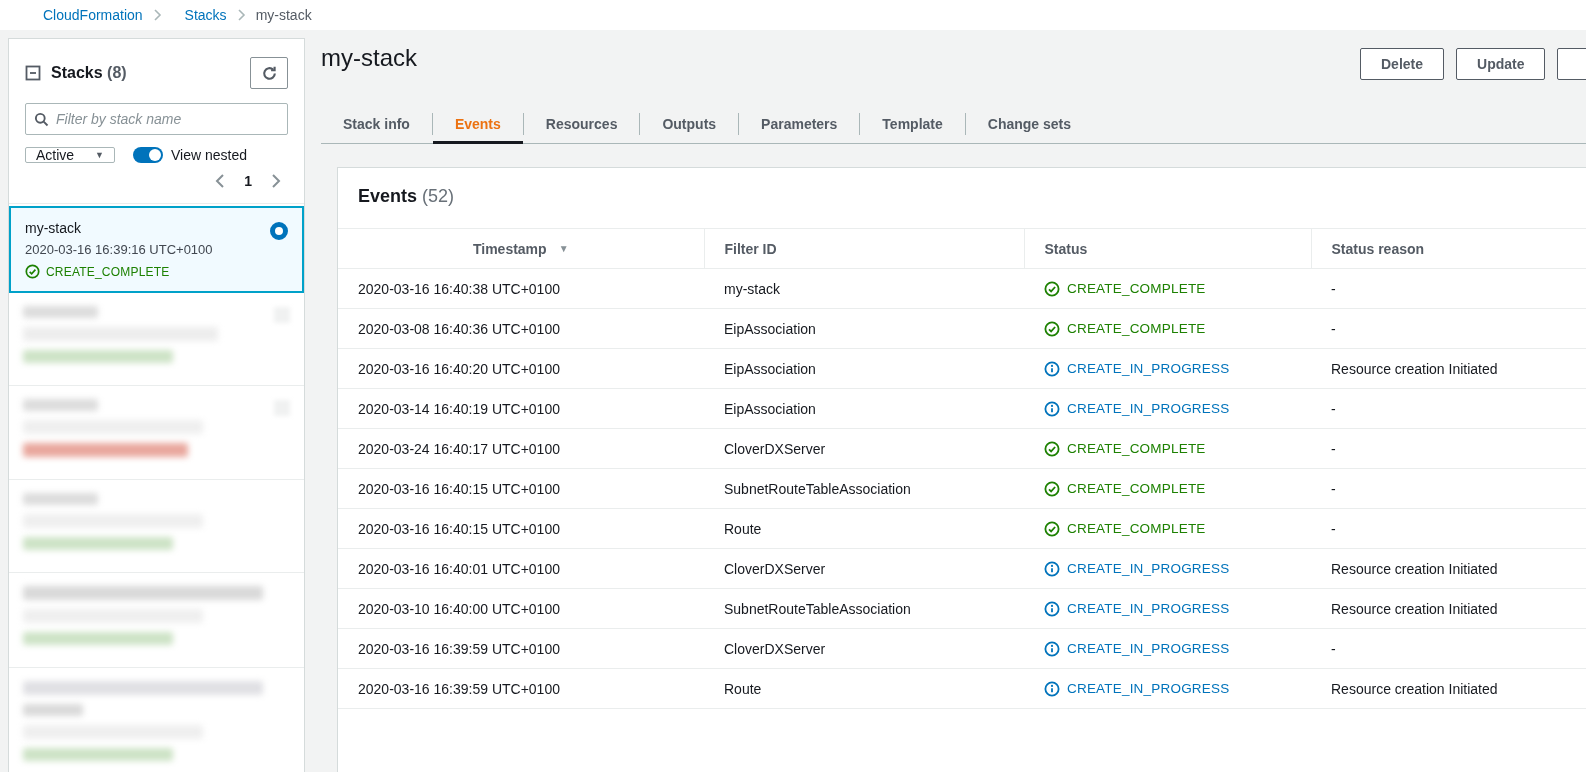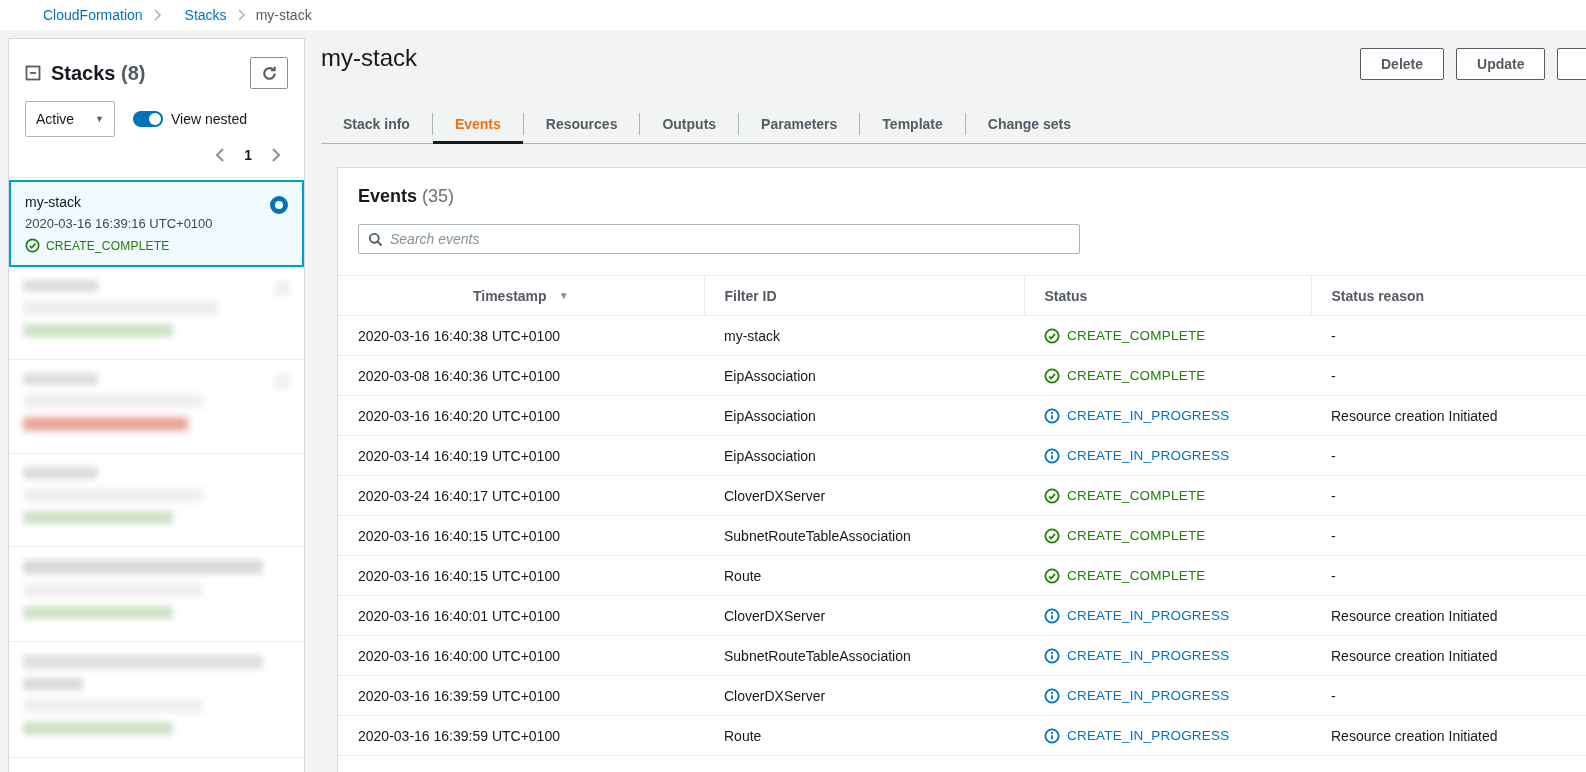--- a/index.html
+++ b/index.html
@@ -18,30 +18,30 @@
     display:flex;align-items:center;padding-left:30px;gap:10px;}
   .crumb-link{color:var(--link);cursor:pointer;margin-left:13px;}
   .crumb-current{color:var(--gray);}
   .crumb-chevron{color:#aab7b8;display:flex;align-items:center;}
   
   .sidebar{position:absolute;left:8px;top:38px;width:297px;height:740px;background:#fff;
     border:1px solid var(--border);}
   .side-controls{padding:18px 16px 4px 16px;border-bottom:1px solid var(--rowline);}
   .side-head{display:flex;align-items:center;justify-content:space-between;}
   .side-title-wrap{display:flex;align-items:center;gap:10px;}
-  .side-title{font-size:20px;font-weight:bold;color:var(--dark);}
+  .side-title{font-size:16px;font-weight:bold;color:var(--dark);}
   .side-title .count{color:var(--gray);}
   .icon-btn{width:38px;height:32px;border:1px solid var(--lightgray);border-radius:2px;background:#fff;
     display:flex;align-items:center;justify-content:center;cursor:pointer;color:var(--gray);}
   .filter-box{margin-top:14px;height:32px;border:1px solid var(--inputborder);border-radius:2px;background:#fff;
     display:flex;align-items:center;padding:0 8px;gap:7px;color:var(--gray);}
   .filter-box input{border:none;outline:none;width:100%;font-size:14px;font-family:inherit;}
   .filter-box input::placeholder{font-style:italic;color:#879196;}
   .side-row{margin-top:12px;display:flex;align-items:center;gap:18px;}
-  .select-btn{height:36px;min-width:90px;border:1px solid var(--inputborder);border-radius:2px;background:#fff;
+  .select-btn{height:16px;min-width:90px;border:1px solid var(--inputborder);border-radius:2px;background:#fff;
     display:flex;align-items:center;justify-content:space-between;padding:0 10px;gap:10px;color:var(--dark);cursor:pointer;}
   .caret{font-size:9px;color:var(--gray);}
   .toggle-wrap{display:flex;align-items:center;gap:8px;}
   .toggle{width:30px;height:16px;border-radius:8px;background:var(--link);position:relative;cursor:pointer;}
   .toggle .knob{position:absolute;right:2px;top:2px;width:12px;height:12px;border-radius:50%;background:#fff;}
   .pagination{display:flex;justify-content:flex-end;align-items:center;gap:18px;margin:10px 6px 10px 0;}
   .page-arrow{color:#879196;cursor:pointer;display:flex;}
   .page-num{font-weight:bold;color:var(--dark);}
   
   .stack-item-selected{margin:2px 0 0 0;background:var(--selbg);border:2px solid var(--selborder);
@@ -126,20 +126,29 @@
       </div>
       <button class="icon-btn">
         <span style="display:flex;">
           <svg width="17" height="17" viewBox="0 0 16 16">
               <path d="M13 8 A5 5 0 1 1 11.4 4.3" fill="none" stroke="currentColor" stroke-width="2"></path>
               <polyline points="12.8,1.6 12.8,4.9 9.5,4.9" fill="none" stroke="currentColor" stroke-width="2"></polyline>
             </svg>
         </span>
       </button>
     </div>
+    <div class="filter-box">
+      <span style="display:flex;">
+        <svg width="15" height="15" viewBox="0 0 16 16">
+            <circle cx="6.7" cy="6.7" r="4.7" fill="none" stroke="currentColor" stroke-width="2"></circle>
+            <path d="M10.3 10.3L14.4 14.4" stroke="currentColor" stroke-width="2"></path>
+          </svg>
+      </span>
+      <input placeholder="Filter by stack name" style="">
+    </div>
     <div class="side-row">
       <div class="select-btn">
         <span>Active</span>
         <span class="caret">▼</span>
       </div>
       <div class="toggle-wrap">
         <span class="toggle">
             <span class="knob"></span>
           </span>
         <span>View nested</span>
@@ -226,31 +235,22 @@
     <span class="tab">Parameters</span>
     <span class="tab-divider"></span>
     <span class="tab">Template</span>
     <span class="tab-divider"></span>
     <span class="tab">Change sets</span>
   </div>
 
 <div class="events-card">
   <div class="card-head">
     <span class="card-title">
-      <span>Events</span> <span class="count">(35)</span>
+      <span>Events</span> <span class="count">(52)</span>
     </span>
-  </div>
-  <div class="search-box">
-    <span style="display:flex;">
-      <svg width="15" height="15" viewBox="0 0 16 16">
-          <circle cx="6.7" cy="6.7" r="4.7" fill="none" stroke="currentColor" stroke-width="2"></circle>
-          <path d="M10.3 10.3L14.4 14.4" stroke="currentColor" stroke-width="2"></path>
-        </svg>
-    </span>
-    <input placeholder="Search events" style="">
   </div>
   <table>
     <colgroup>
         <col class="c1">
         <col class="c2">
         <col class="c3">
         <col>
       </colgroup>
     <thead>
       <tr>
@@ -407,21 +407,21 @@
                   <path d="M8 7.2v4" stroke="currentColor" stroke-width="1.8"></path>
                 </svg>
         </span>
         <span>CREATE_IN_PROGRESS</span>
       </span>
     </td>
     <td>Resource creation Initiated</td>
   </tr>
 
   <tr>
-    <td>2020-03-16 16:40:00 UTC+0100</td>
+    <td>2020-03-10 16:40:00 UTC+0100</td>
     <td>SubnetRouteTableAssociation</td>
     <td>
       <span class="status-inner in_progress">
 
         <span style="display:flex;">
           <svg width="16" height="16" viewBox="0 0 16 16">
                   <circle cx="8" cy="8" r="6.6" fill="none" stroke="currentColor" stroke-width="1.8"></circle>
                   <circle cx="8" cy="4.9" r="1.1" fill="currentColor"></circle>
                   <path d="M8 7.2v4" stroke="currentColor" stroke-width="1.8"></path>
                 </svg>

